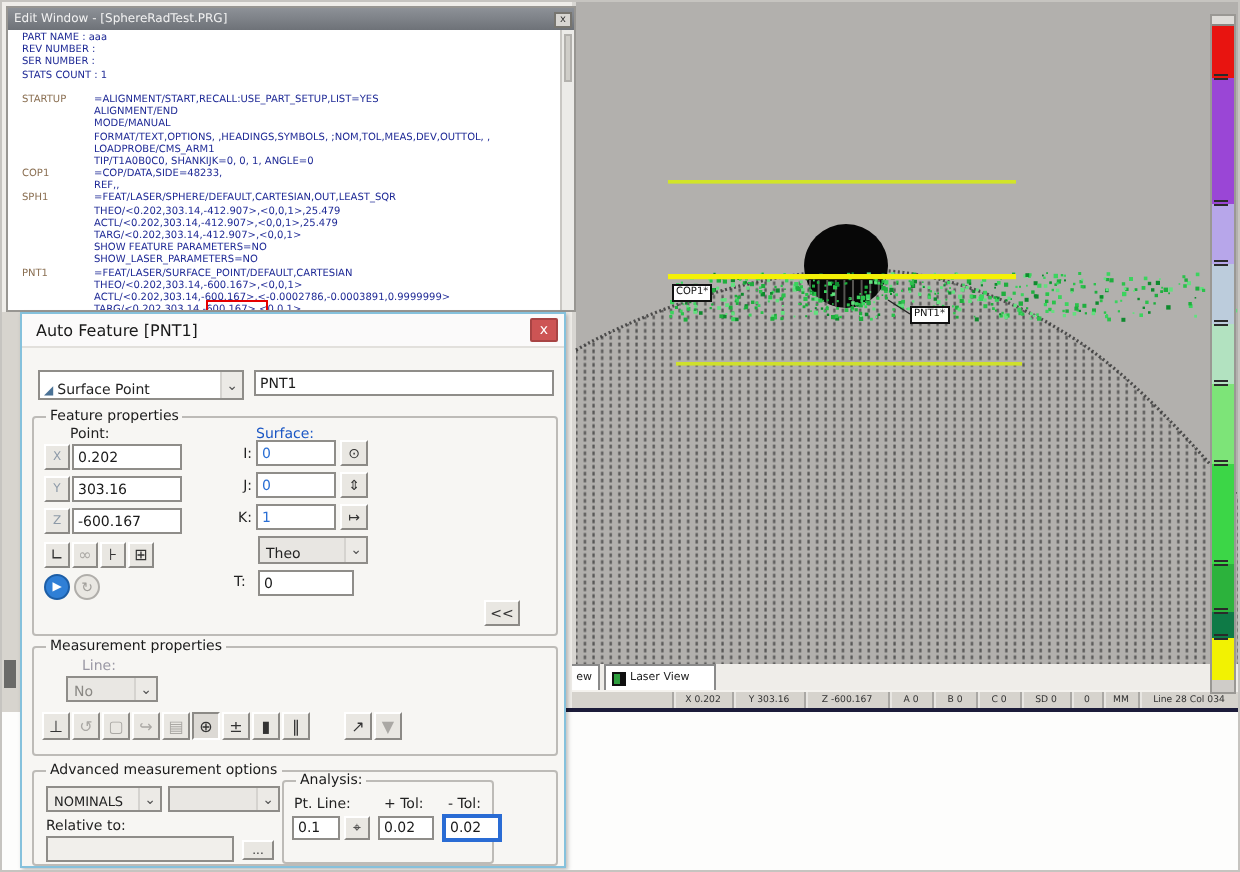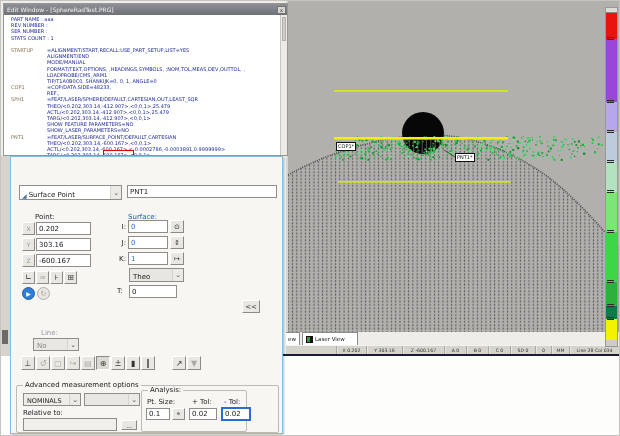--- a/index.html
+++ b/index.html
@@ -746,28 +746,35 @@
           <div class="code-row"><span class="code-text">TARG/&lt;0.202,303.14,-600.167&gt;,&lt;0,0,1&gt;</span></div>
         </div>
       <div class="hl-box"></div>
     </div>
     <div class="ew-scroll">
         <div class="thumb"></div>
       </div>
   </div>
 
   <div class="dialog">
+    <div class="dlg-title">
+      <span class="txt">Auto Feature [PNT1]</span>
+      <span class="dlg-close">x</span>
+    </div>
 
     <div class="combo" style="left:8px;top:28px;width:103px;">
       <span style="color:#4a7296;font-size:6px;padding:0 2px;">◢</span>
       <span>Surface Point</span>
       <span class="chev">⌄</span>
     </div>
     <input class="field abs" style="left: 116px; top: 28px; width: 150px;" readonly="" value="PNT1">
 
+    <div class="groupbox" style="left:5px;top:51px;width:263px;height:110px;">
+      <span class="grouplabel">Feature properties</span>
+    </div>
     <div class="abs" style="left:24px;top:56px;">Point:</div>
     <div id="axis-rows">
         <div class="axis-row" style="left: 11px; top: 65px; justify-content: center;">
           <span class="btn3d axis-key">X</span>
           <input class="field" readonly="" value="0.202" style="width: 55px;">
         </div>
         <div class="axis-row" style="left: 11px; top: 81px;">
           <span class="btn3d axis-key">Y</span>
           <input class="field" readonly="" value="303.16" style="width: 55px;">
         </div>
@@ -807,20 +814,23 @@
       </div>
     <div class="combo" style="left:118px;top:111px;width:55px;height:14px;background:#e8e6e2;">
       <span style="padding-left:3px;">Theo</span>
       <span class="chev">⌄</span>
     </div>
     <div class="abs" style="left:106px;top:130px;">T:</div>
     <input class="field abs" style="left: 118px; top: 128px; width: 48px;" readonly="" value="0">
 
     <div class="btn3d abs" style="left:231px;top:143px;width:18px;height:13px;">&lt;&lt;</div>
 
+    <div class="groupbox" style="left:5px;top:166px;width:263px;height:55px;">
+      <span class="grouplabel">Measurement properties</span>
+    </div>
     <div class="abs gray-label" style="left:30px;top:172px;">Line:</div>
     <div class="combo gray" style="left:22px;top:181px;width:46px;height:13px;">
       <span style="padding-left:3px;">No</span>
       <span class="chev">⌄</span>
     </div>
     <div class="toolbar" style="left:10px;top:199px;" id="measure-tools">
         <span class="btn3d" style="width: 14px; height: 14px;">⊥</span>
         <span class="btn3d disabled" style="width: 14px; height: 14px;">↺</span>
         <span class="btn3d disabled" style="width: 14px; height: 14px;">▢</span>
         <span class="btn3d disabled" style="width: 14px; height: 14px;">↪</span>
@@ -842,21 +852,21 @@
     </div>
     <div class="combo gray" style="left:73px;top:236px;width:56px;height:13px;">
       <span class="chev">⌄</span>
     </div>
     <div class="abs" style="left:12px;top:252px;">Relative to:</div>
     <input class="field abs" style="left: 12px; top: 261px; width: 94px; background: rgb(241, 239, 235);" readonly="" value="">
     <div class="btn3d abs" style="left:110px;top:263px;width:16px;height:10px;font-size:6px;">...</div>
 
     <div class="groupbox" style="left:130px;top:233px;width:106px;height:42px;">
       <span class="grouplabel">Analysis:</span>
-      <div class="abs" style="left:5px;top:7px;">Pt. Size:</div>
+      <div class="abs" style="left:5px;top:7px;">Pt. Line:</div>
       <div class="abs" style="left:50px;top:7px;">+ Tol:</div>
       <div class="abs" style="left:66px;top:7px;margin-left:16px;">- Tol:</div>
       <input class="field abs" style="left: 4px; top: 17px; width: 24px; height: 12px;" readonly="" value="0.1">
       <div class="btn3d abs" style="left:30px;top:17px;width:13px;height:12px;">⌖</div>
       <input class="field abs" style="left: 47px; top: 17px; width: 28px; height: 12px;" readonly="" value="0.02">
       <input class="field abs focused" style="left: 80px; top: 17px; width: 28px; height: 12px;" readonly="" value="0.02">
     </div>
   </div>
 </div>
 

